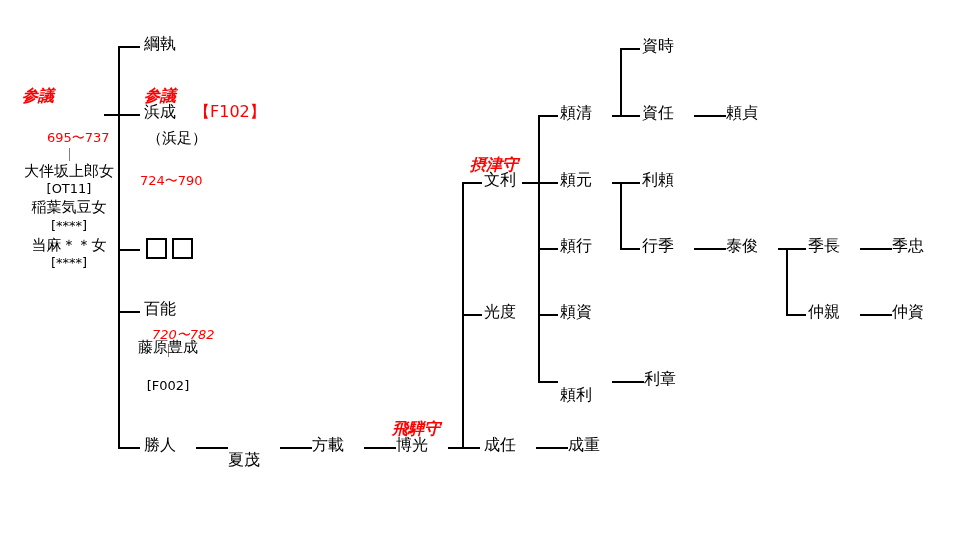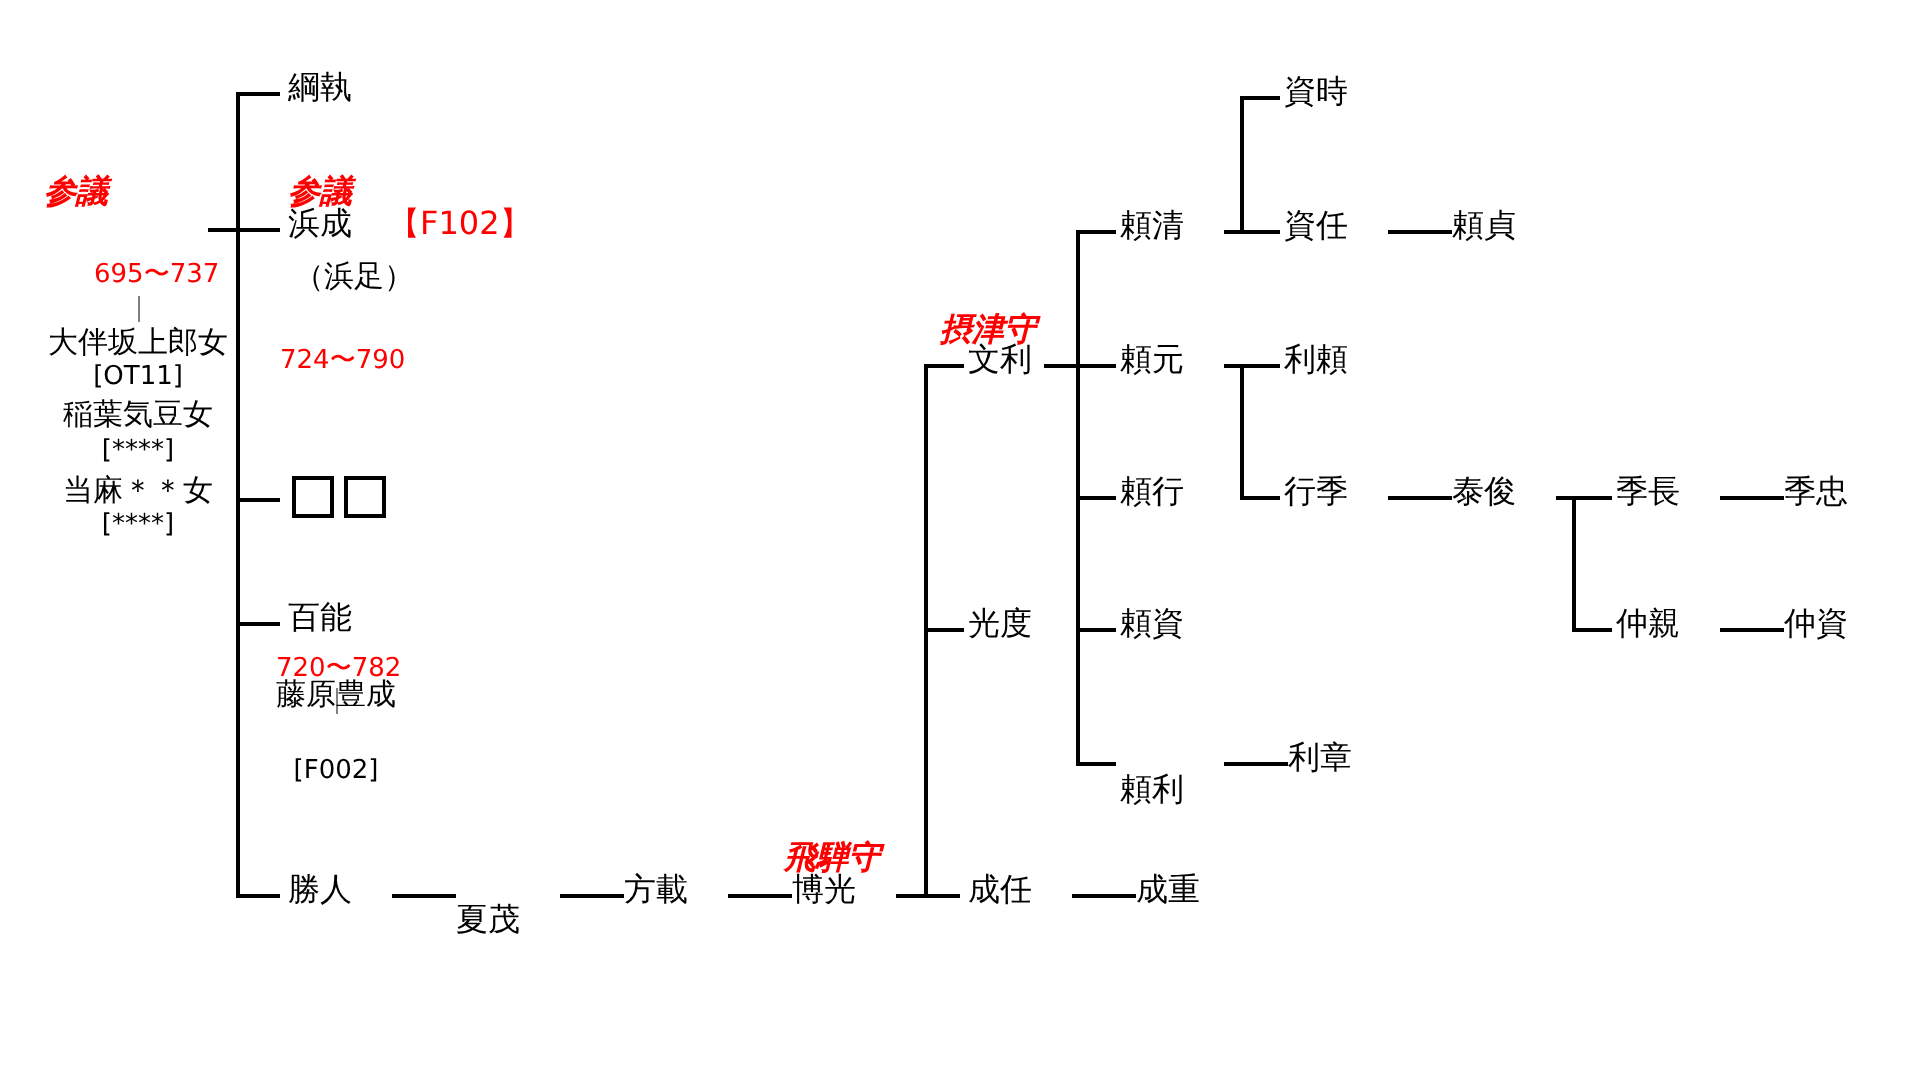--- a/index.html
+++ b/index.html
@@ -139,21 +139,21 @@
   <div class="dates" style="left:140px; top:151px;margin-top:23px;">724〜790</div>
 
   <div class="h" style="left:118px; top:249px; width:22px;"></div>
   <div class="boxpair" style="left:146px; top:238px;">
     <span></span>
     <span></span>
   </div>
 
   <div class="h" style="left:118px; top:311px; width:22px;"></div>
   <div class="node" style="left:144px; top:301px;">百能</div>
-  <div class="dates" style="left:138px; top:328px;">720〜782</div>
+  <div class="dates" style="left:152px; top:328px;font-style:italic;">720〜782</div>
   <div class="vthin" style="left:168px; top:344px; height:13px;"></div>
   <div class="spouse" style="left:168px; top:340px; transform:translateX(-50%);">藤原豊成</div>
   <div class="idtag" style="left:168px; top:379px; transform:translateX(-50%);">[F002]</div>
 
   <div class="h" style="left:118px; top:447px; width:22px;"></div>
   <div class="node" style="left:144px; top:437px;">勝人</div>
 
   <div class="h" style="left:196px; top:447px; width:32px;"></div>
   <div class="node" style="left:228px; top:437px;margin-top:15px;">夏茂</div>
 

